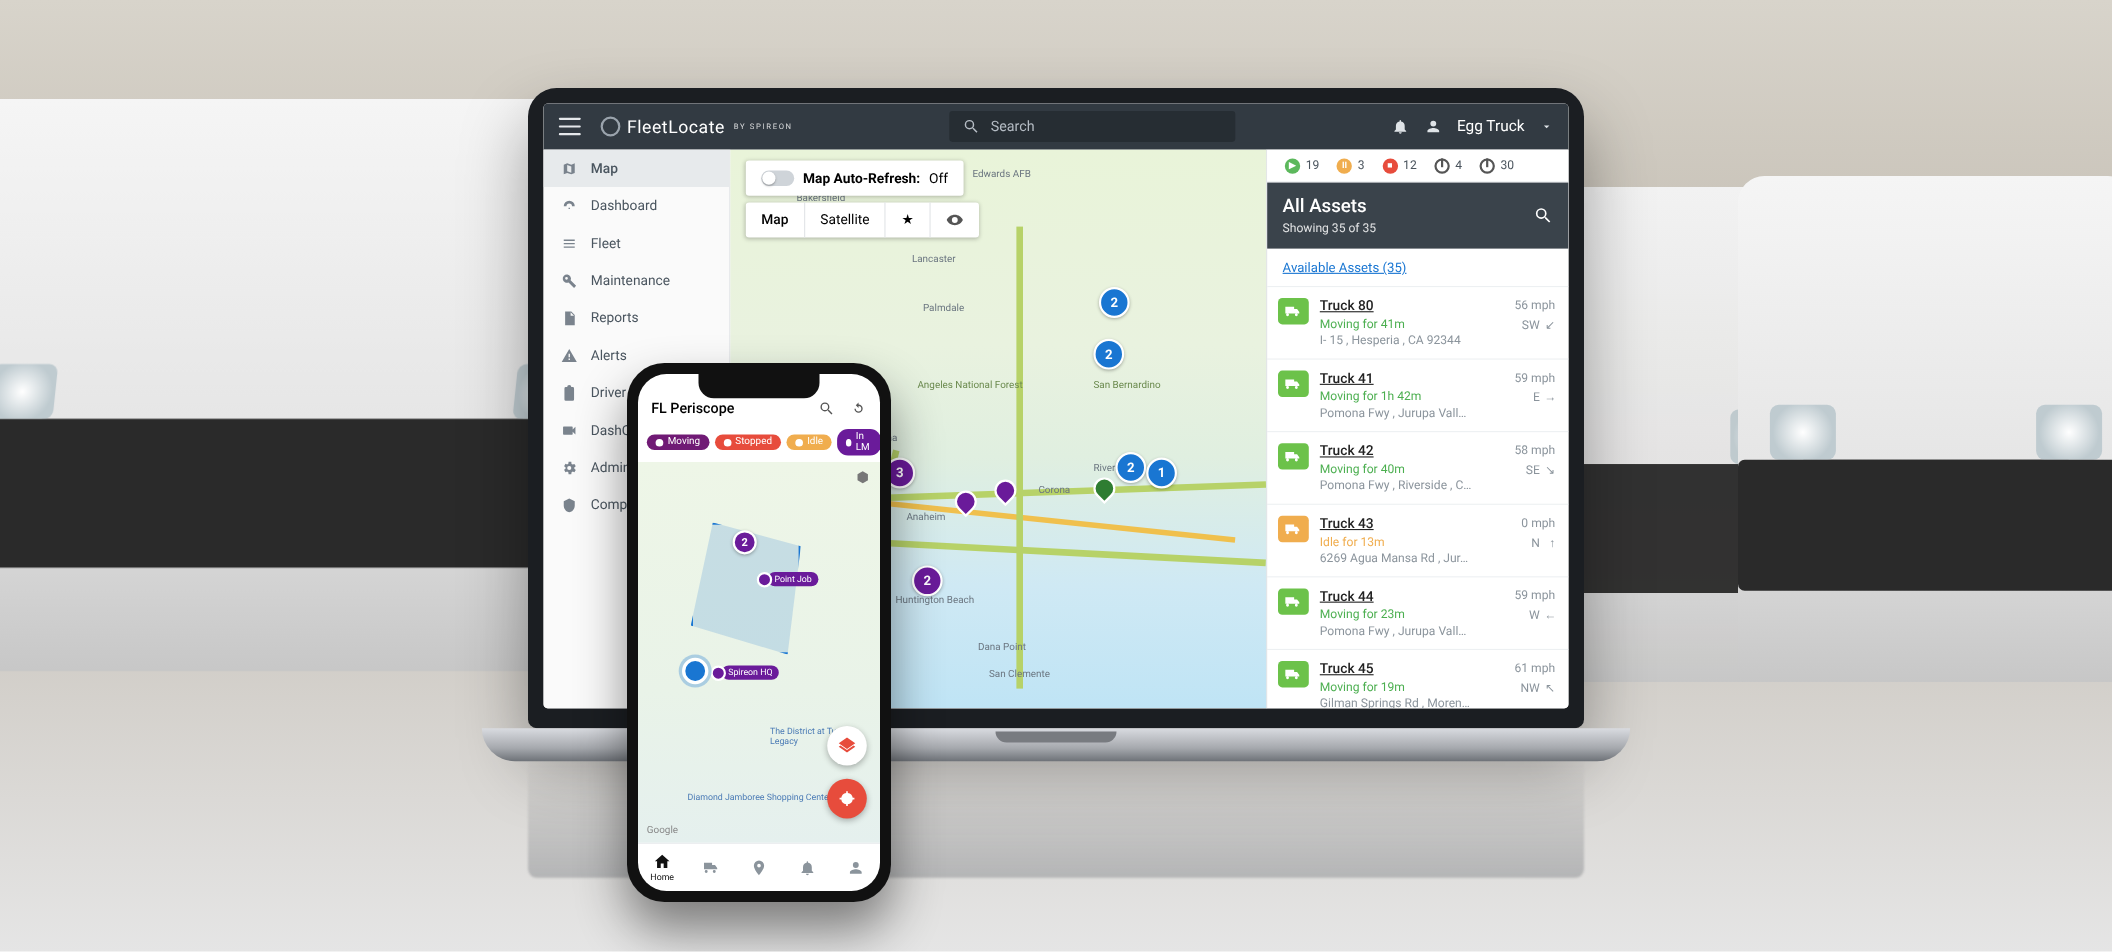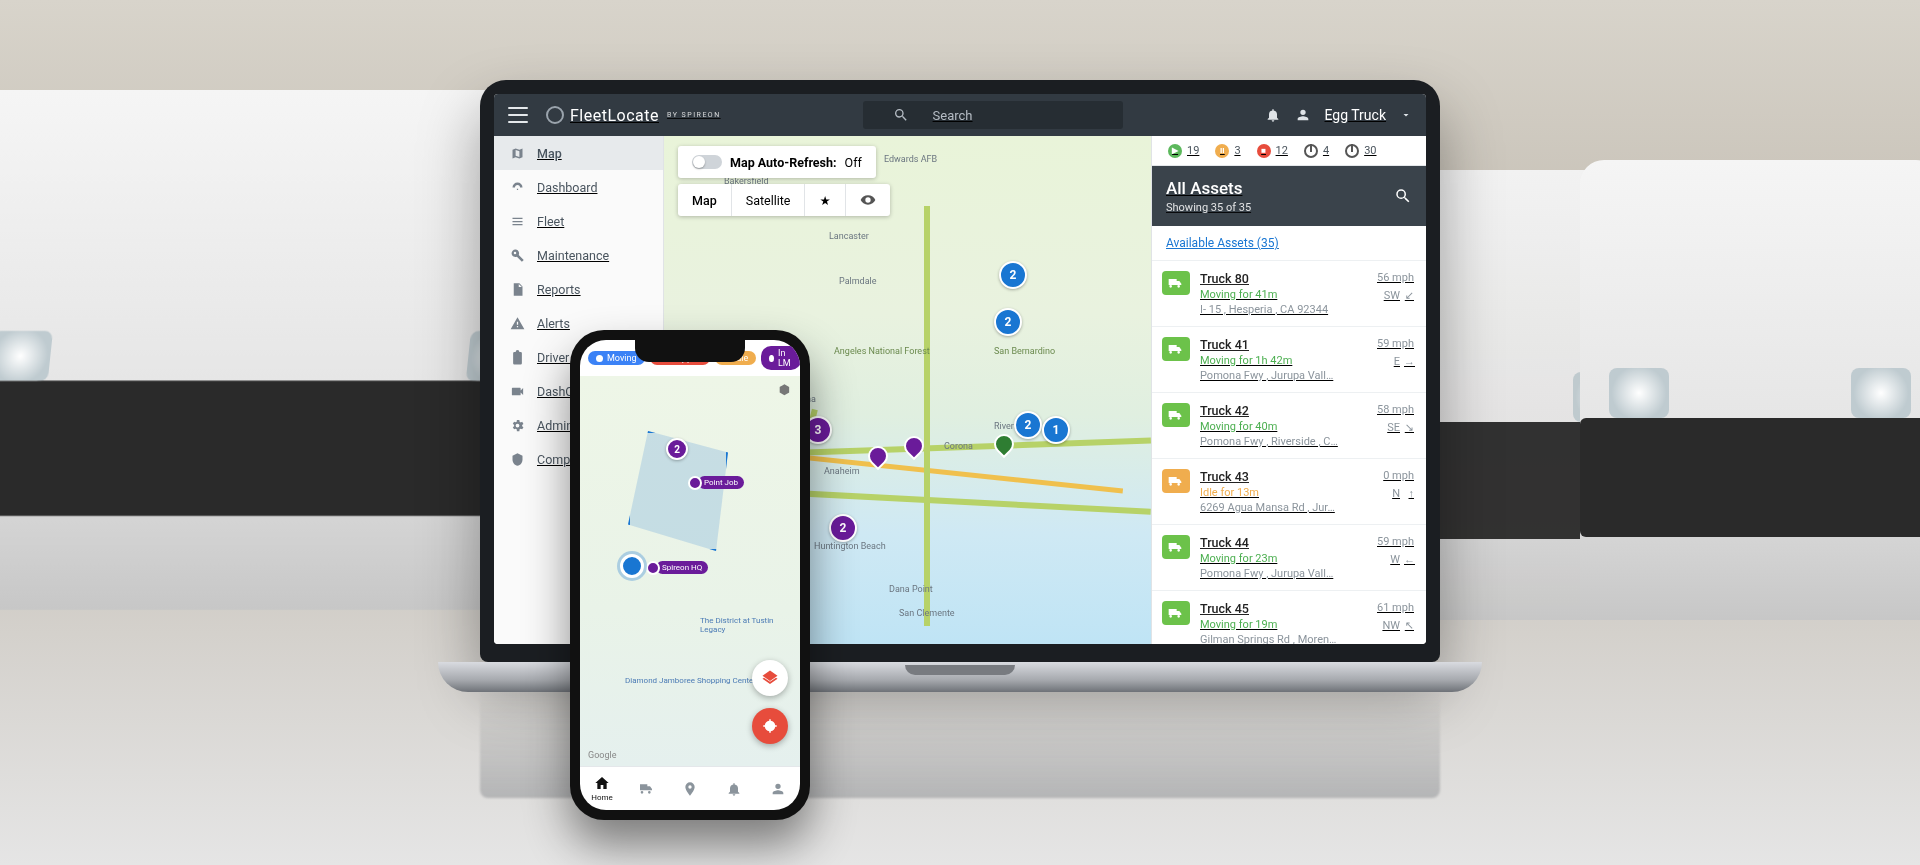--- a/index.html
+++ b/index.html
@@ -11,34 +11,34 @@
   .van-left  { left:-60px;  top:90px;  width:640px; height:520px; transform: skewX(-6deg); }
   .van-r1    { right:-20px; top:160px; width:360px; height:460px; }
   .van-r2    { right:260px; top:170px; width:340px; height:450px; opacity:.95;}
   .van-r3    { right:530px; top:180px; width:320px; height:440px; opacity:.9;}
   .van-r4    { right:780px; top:190px; width:300px; height:430px; opacity:.85;}
   .grille { position:absolute; left:15%; right:15%; bottom:32%; height:12%; background:#1d1d1d; border-radius:6px;}
   .headlight{position:absolute; bottom:44%; width:60px; height:50px; background:radial-gradient(circle,#fff 0%,#bfcbd0 70%); border-radius:8px;}
   .headlight.l{left:8%} .headlight.r{right:8%}
 
   
-  .laptop { position:absolute; left:50%; top:80px; transform:translateX(-50%); width:960px;text-decoration:underline; }
+  .laptop { position:absolute; left:50%; top:80px; transform:translateX(-50%); width:960px; }
   .screen-bezel{ background:#1b1e22; border-radius:26px 26px 8px 8px; padding:14px 14px 18px; box-shadow:0 30px 60px rgba(0,0,0,.35);}
   .screen{ background:#fff; width:100%; height:550px; border-radius:4px; overflow:hidden; display:flex; flex-direction:column;}
   .laptop-base{ height:30px; background:linear-gradient(180deg,#d9dbe0 0%,#a6a9ae 60%,#6e7278 100%); margin:0 -42px; border-radius:0 0 40px 40px; position:relative;}
   .laptop-base::after{content:""; position:absolute; left:50%; top:3px; transform:translateX(-50%); width:110px; height:10px; background:#787b80; border-radius:0 0 10px 10px;}
 
   
   .hdr{ background:#323a42; color:#fff; height:42px; display:flex; align-items:center; gap:18px; padding:0 14px; font-size:13px;}
   .hamburger{width:20px;height:16px;display:flex;flex-direction:column;justify-content:space-between;cursor:pointer}
   .hamburger span{height:2px;background:#e5e8eb;border-radius:1px}
   .brand{display:flex;align-items:center;gap:6px;font-size:16px;letter-spacing:.5px}
   .brand small{font-size:7px;letter-spacing:1.5px;opacity:.8;margin-left:2px}
   .logo-globe{width:18px;height:18px;border:2px solid #9aa3ac;border-radius:50%;position:relative}
-  .search-bar{flex:0 0 260px;margin-left:auto;background:#262d33;height:28px;border-radius:3px;display:flex;align-items:center;gap:24px;padding:0 30px;color:#b5bcc4}
+  .search-bar{flex:0 0 260px;margin-left:auto;background:#262d33;height:28px;border-radius:3px;display:flex;align-items:center;gap:10px;padding:0 12px;color:#b5bcc4}
   .search-bar svg{width:16px;height:16px;fill:#b5bcc4}
   .hdr-right{margin-left:auto;display:flex;align-items:center;gap:14px}
   .hdr-right svg{width:16px;height:16px;fill:#dfe3e7}
 
   
   .body-row{flex:1;display:flex;overflow:hidden}
   .sidenav{width:170px;background:#fafafa;border-right:1px solid #e0e3e6;font-size:12.5px;color:#4a555f}
   .sidenav .navitem{display:flex;align-items:center;gap:12px;height:34px;padding:0 16px;cursor:pointer}
   .sidenav .navitem svg{width:15px;height:15px;fill:#7a838d;flex-shrink:0}
   .sidenav .navitem.active{background:#e7eaec;font-weight:500}
@@ -93,21 +93,21 @@
   
   .phone{position:absolute;left:570px;top:330px;width:240px;height:490px;background:#111;border-radius:34px;padding:10px;box-shadow:0 25px 45px rgba(0,0,0,.45);z-index:50}
   .phone-screen{background:#fff;width:100%;height:100%;border-radius:26px;overflow:hidden;display:flex;flex-direction:column;position:relative}
   .notch{position:absolute;top:0;left:50%;transform:translateX(-50%);width:110px;height:22px;background:#111;border-radius:0 0 14px 14px;z-index:20}
   .p-hdr{height:44px;display:flex;align-items:center;justify-content:space-between;padding:18px 12px 0;font-size:13px;font-weight:500}
   .p-hdr .icons{display:flex;gap:14px}
   .p-hdr .icons svg{width:15px;height:15px;fill:#555}
   .p-chipbar{display:flex;align-items:center;gap:5px;padding:6px 8px;font-size:9px}
   .p-chip{display:flex;align-items:center;gap:4px;padding:2px 8px;border-radius:10px;color:#fff}
   .p-chip .bullet{width:7px;height:7px;border-radius:50%;background:#fff}
-  .p-chip.mv{background:#3b82f6}.p-chip.st{background:#e74c3c}.p-chip.id{background:#f0ad4e}.p-chip.lm{background:#6a1b9a}
+  .p-chip.mv{background:#701a75}.p-chip.st{background:#e74c3c}.p-chip.id{background:#f0ad4e}.p-chip.lm{background:#6a1b9a}
   .p-map{flex:1;position:relative;background:linear-gradient(180deg,#eef6e7 0%,#e9f3e8 60%,#e5f0ee 100%)}
   .p-tag{position:absolute;background:#6a1b9a;color:#fff;font-size:8px;padding:2px 6px;border-radius:8px;white-space:nowrap}
   .p-tag::before{content:"";position:absolute;left:-10px;top:50%;transform:translateY(-50%);width:10px;height:10px;border-radius:50%;background:#6a1b9a;border:2px solid #fff}
   .geo-fence{position:absolute;border:2px solid #1976d2;background:rgba(25,118,210,.18)}
   .fab{position:absolute;right:12px;width:36px;height:36px;border-radius:50%;display:flex;align-items:center;justify-content:center;box-shadow:0 2px 6px rgba(0,0,0,.3)}
   .fab.layers{bottom:70px;background:#fff}
   .fab.locate{bottom:22px;background:#e74c3c}
   .fab svg{width:18px;height:18px}
   .p-footer{height:44px;display:flex;border-top:1px solid #e4e7ea}
   .p-footer .ftab{flex:1;display:flex;flex-direction:column;align-items:center;justify-content:center;font-size:8px;color:#8b949c;gap:2px;cursor:pointer}
@@ -465,20 +465,31 @@
       </div>
 
     </div>
   </div>
   <div class="laptop-base"></div>
 </div>
 
 <div class="phone">
   <div class="phone-screen">
     <div class="notch"></div>
+    <div class="p-hdr">
+      <span>FL Periscope</span>
+      <div class="icons">
+        <svg viewBox="0 0 24 24">
+            <path d="M15.5 14h-.79l-.28-.27A6.47 6.47 0 0016 9.5 6.5 6.5 0 109.5 16c1.61 0 3.09-.59 4.23-1.57l.27.28v.79l5 4.99L20.49 19l-4.99-5zM9.5 14A4.5 4.5 0 1114 9.5 4.5 4.5 0 019.5 14z"></path>
+          </svg>
+        <svg viewBox="0 0 24 24">
+            <path d="M12 6V3L8 7l4 4V8a4 4 0 11-4 4H6a6 6 0 106-6z"></path>
+          </svg>
+      </div>
+    </div>
     <div class="p-chipbar">
       <span class="p-chip mv">
           <span class="bullet"></span>
           <span>Moving</span>
         </span>
       <span class="p-chip st">
           <span class="bullet"></span>
           <span>Stopped</span>
         </span>
       <span class="p-chip id">

